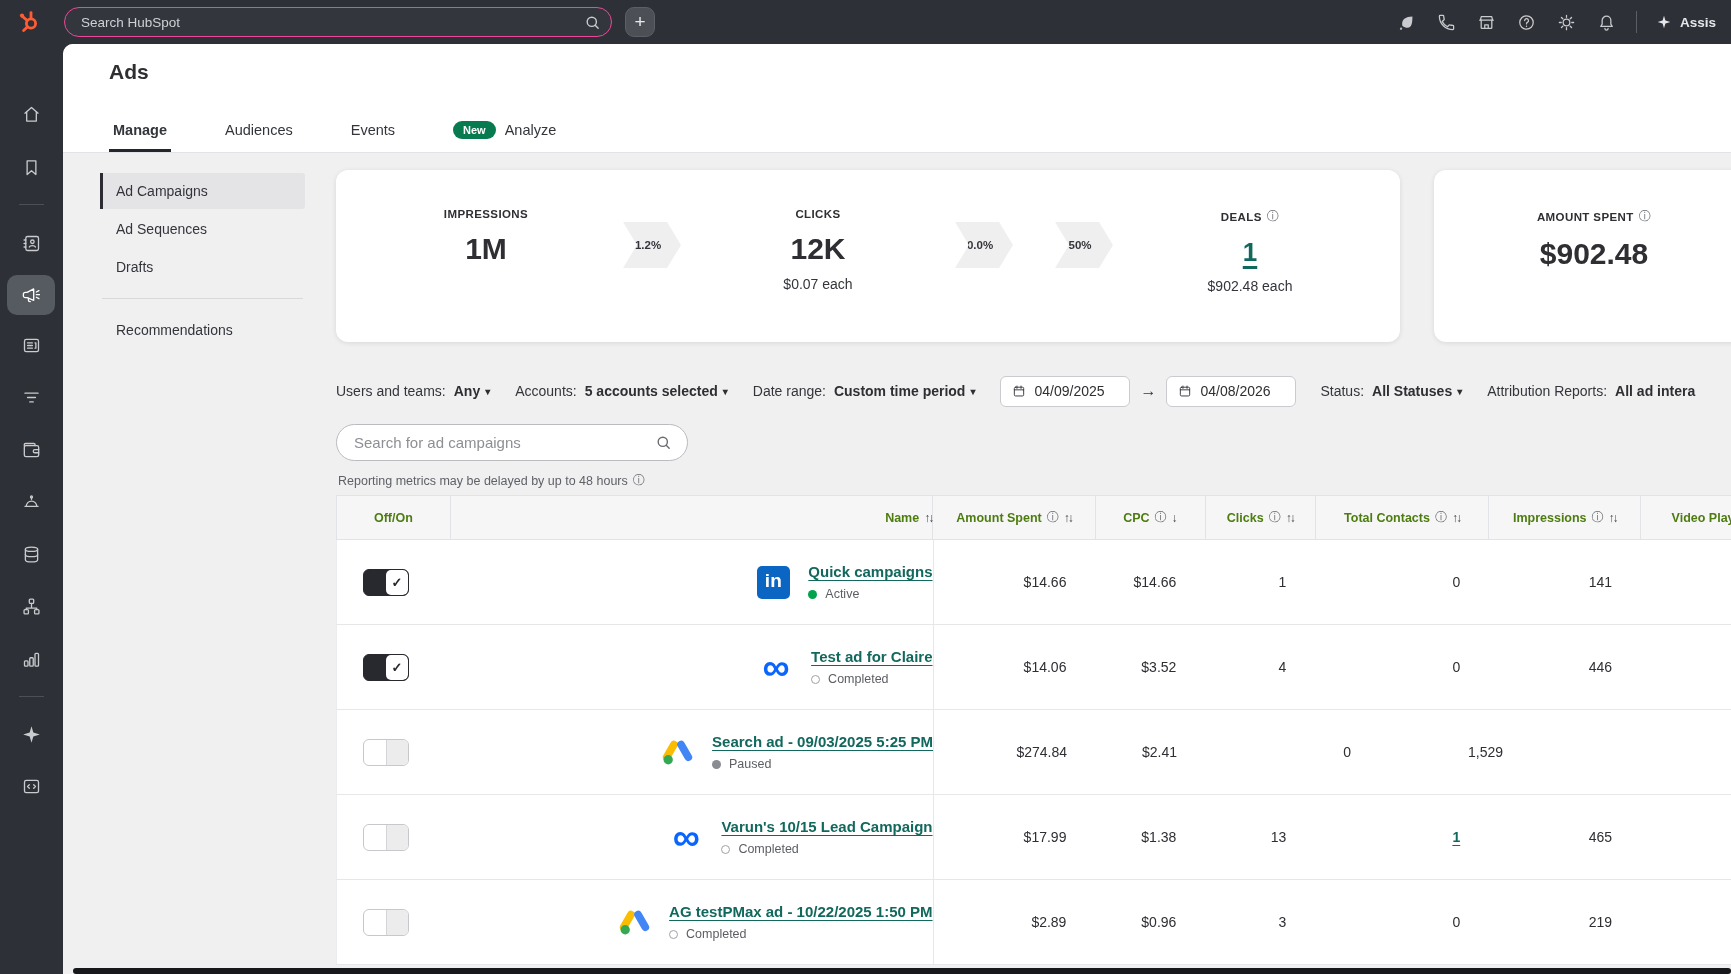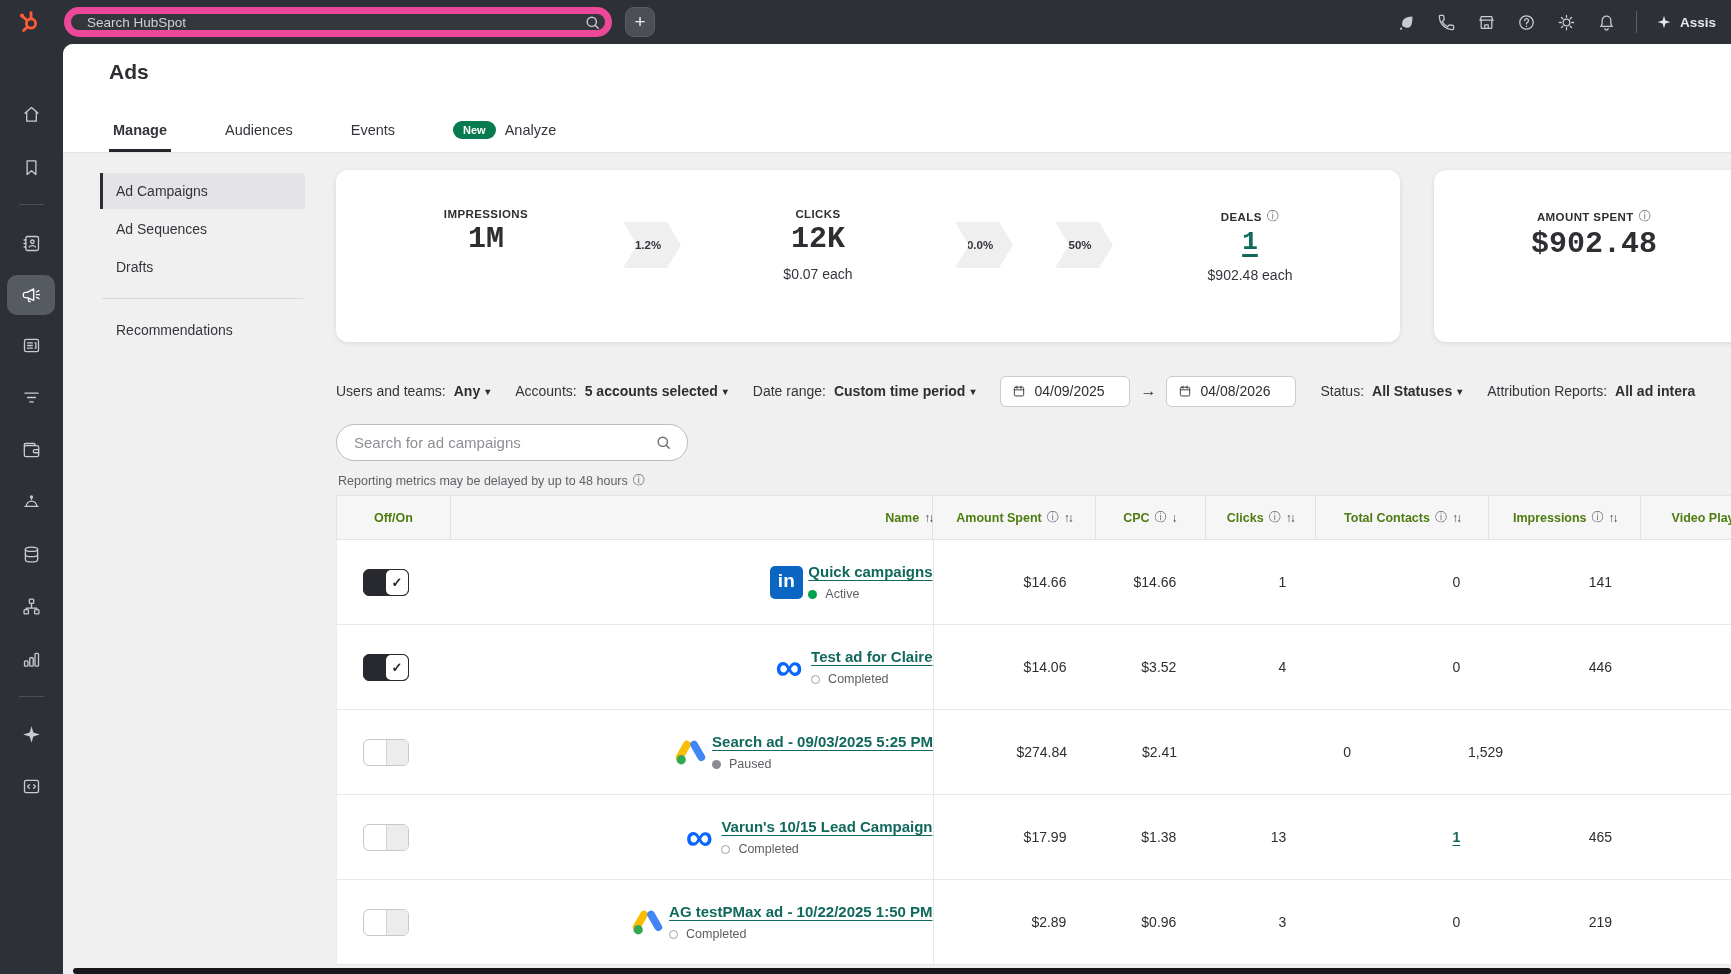--- a/index.html
+++ b/index.html
@@ -4,21 +4,21 @@
 <style>
   * { margin:0; padding:0; box-sizing:border-box; }
   html,body { width:1731px; height:974px; overflow:hidden; }
   body { font-family:"Liberation Sans", sans-serif; background:#2e3037; color:#2e2e33; }
   .screen { position:relative; width:1731px; height:974px; overflow:hidden; }
 
   
   .topbar { position:absolute; left:0; top:0; width:1731px; height:44px; background:#2e3037; }
   .hs-logo { position:absolute; left:16px; top:8px; width:28px; height:28px; }
   .global-search { position:absolute; left:64px; top:7px; width:548px; height:30px;
-    border:7px solid #ec4899; border-radius:16px; background:#33363d; color:#d4d5d8;
+    border:1px solid #ec4899; border-radius:16px; background:#33363d; color:#d4d5d8;
     font-size:13.5px; padding:0 40px 0 16px; outline:none; font-family:inherit; }
   .global-search::placeholder { color:#cfd1d4; }
   .gs-icon { position:absolute; left:584px; top:14px; width:17px; height:17px; pointer-events:none; }
   .add-btn { position:absolute; left:625px; top:7px; width:30px; height:30px; border-radius:9px;
     background:#4c4f56; border:1px solid #5c5f66; color:#e8e9eb; font-size:19px; line-height:27px;
     text-align:center; cursor:pointer; }
   .top-icons { position:absolute; left:1396px; top:0; height:44px; display:flex; align-items:center; gap:19px; }
   .tico { width:21px; height:21px; display:flex; align-items:center; justify-content:center; cursor:pointer; }
   .tico svg { width:19px; height:19px; stroke:#c9cbce; fill:none; stroke-width:1.6; stroke-linecap:round; stroke-linejoin:round; }
   .tico svg.filled { fill:#c9cbce; stroke:none; }
@@ -52,21 +52,21 @@
     color:#33353b; cursor:pointer; border-left:3px solid transparent; margin-bottom:2px; }
   .subnav-item.selected { background:#e4e4e6; border-left:3px solid #2b2d32; border-radius:0 3px 3px 0; }
   .subnav-divider { height:1px; background:#d8d9db; margin:13px 2px 13px 2px; }
 
   
   .card { position:absolute; top:126px; background:#fff; border-radius:12px; box-shadow:0 1px 5px rgba(0,0,0,.10); }
   .card1 { left:273px; width:1064px; height:172px; display:flex; justify-content:space-between; padding:38px 55px 0 55px; }
   .card2 { left:1371px; width:430px; height:172px; }
   .metric { width:190px; text-align:center; }
   .metric-label { font-size:11.5px; font-weight:bold; letter-spacing:.4px; color:#2e2e33; display:flex; justify-content:center; align-items:center; gap:5px; }
-  .metric-value { font-size:30px; font-weight:600; color:#2e2e33; margin-top:2px;font-family:Liberation Mono, monospace; }
+  .metric-value { font-size:30px; font-weight:600; color:#2e2e33; margin-top:12px; }
   .metric-value.link { font-size:26px; font-weight:bold; color:#11685c; text-decoration:underline; text-decoration-thickness:2.5px; text-underline-offset:5px; cursor:pointer; }
   .metric-sub { font-size:14px; color:#33353b; margin-top:10px; }
   .rate-arrow { width:58px; height:46px; margin-top:14px; background:#efeff0; color:#33353b; font-size:11.5px; font-weight:600;
     display:flex; align-items:center; justify-content:center; padding-right:8px;
     clip-path:polygon(0 0, 76% 0, 100% 50%, 76% 100%, 0 100%, 24% 50%); }
   .info::after { content:"ⓘ"; font-size:12px; color:#6a6c72; font-weight:normal; }
   .card2 .metric { position:absolute; left:10px; top:38px; width:300px; }
 
   
   .filters { position:absolute; left:273px; top:331px; height:32px; display:flex; align-items:center; font-size:14px; white-space:nowrap; }
@@ -95,21 +95,21 @@
   .th:last-child { border-right:none; }
   .sort-both::after { content:"↑↓"; letter-spacing:-2px; font-weight:normal; font-size:12px; color:#44464b; }
   .sort-down::after { content:"↓"; font-weight:normal; font-size:12px; color:#44464b; }
   .c0 { width:114px; } .c1 { width:483px; justify-content:flex-end; padding-left:10px; }
   .c2 { width:163px; } .c3 { width:110px; } .c4 { width:110px; } .c5 { width:174px; } .c6 { width:152px; } .c7 { width:124px; }
   .tbody .trow { display:flex; height:85px; background:#fff; border-bottom:1px solid #e6e7e9; border-left:1px solid #ebecee; }
   .cell { display:flex; align-items:center; }
   .cell.num { justify-content:flex-end; padding-right:30px; font-size:14px; color:#2e2e33; }
   .cell-link { color:#11685c !important; font-weight:bold; text-decoration:underline; text-underline-offset:3px; cursor:pointer; }
   .cell.c-toggle { padding-left:26px; }
-  .cell.c-name { border-right:1px solid #e6e7e9; padding-left:10px; }
+  .cell.c-name { border-right:1px solid #e6e7e9; padding-left:10px; gap:13px; }
 
   .toggle { width:46px; height:27px; border-radius:6px; display:flex; overflow:hidden; cursor:pointer; }
   .toggle .t-left, .toggle .t-right { flex:1; display:flex; align-items:center; justify-content:center; }
   .toggle.on { background:#27292e; border:1.5px solid #27292e; }
   .toggle.on .t-right { background:#ffffff; border-radius:5px; color:#27292e; font-size:13px; font-weight:bold; }
   .toggle.off { background:#fff; border:1px solid #c6c8cb; }
   .toggle.off .t-right { background:#ececed; border-left:1px solid #d4d5d8; }
 
   .picon { width:44px; display:flex; align-items:center; justify-content:center; }
   .picon .pf { display:none; }

